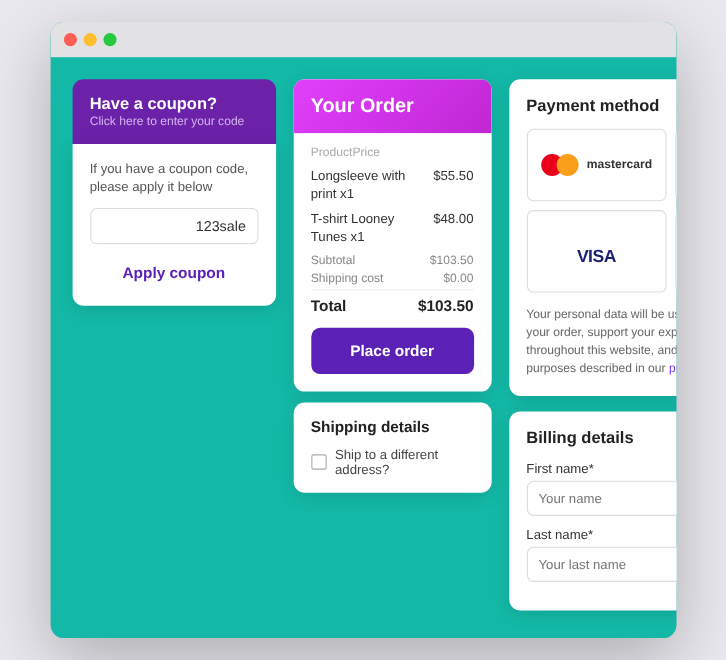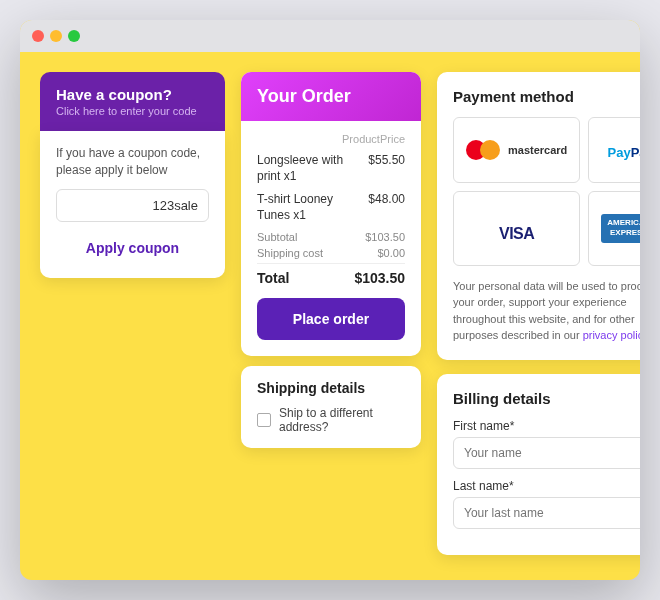--- a/index.html
+++ b/index.html
@@ -8,23 +8,23 @@
       font-family: -apple-system, BlinkMacSystemFont, 'Segoe UI', sans-serif;
       width: 660px;
       height: 600px;
       display: flex;
       align-items: center;
       justify-content: center;
       overflow: hidden;
     }
 
     .browser-window {
-      width: 620px;
+      width: 569px;
       height: 560px;
-      background: #fde047;
+      background: #14b8a6;
       border-radius: 12px;
       box-shadow: 0 20px 60px rgba(0,0,0,0.25);
       overflow: hidden;
       position: relative;
     }
 
     .browser-toolbar {
       background: #e2e2e5;
       height: 32px;
       display: flex;
@@ -138,21 +138,21 @@
       font-size: 18px;
       font-weight: 700;
     }
 
     .order-body {
       padding: 12px 16px;
     }
 
     .order-cols {
       display: flex;
-      justify-content: flex-end;
+      justify-content: flex-start;
       font-size: 11px;
       color: #aaa;
       margin-bottom: 8px;
       font-weight: 500;
     }
 
     .order-item {
       display: flex;
       justify-content: space-between;
       margin-bottom: 8px;

